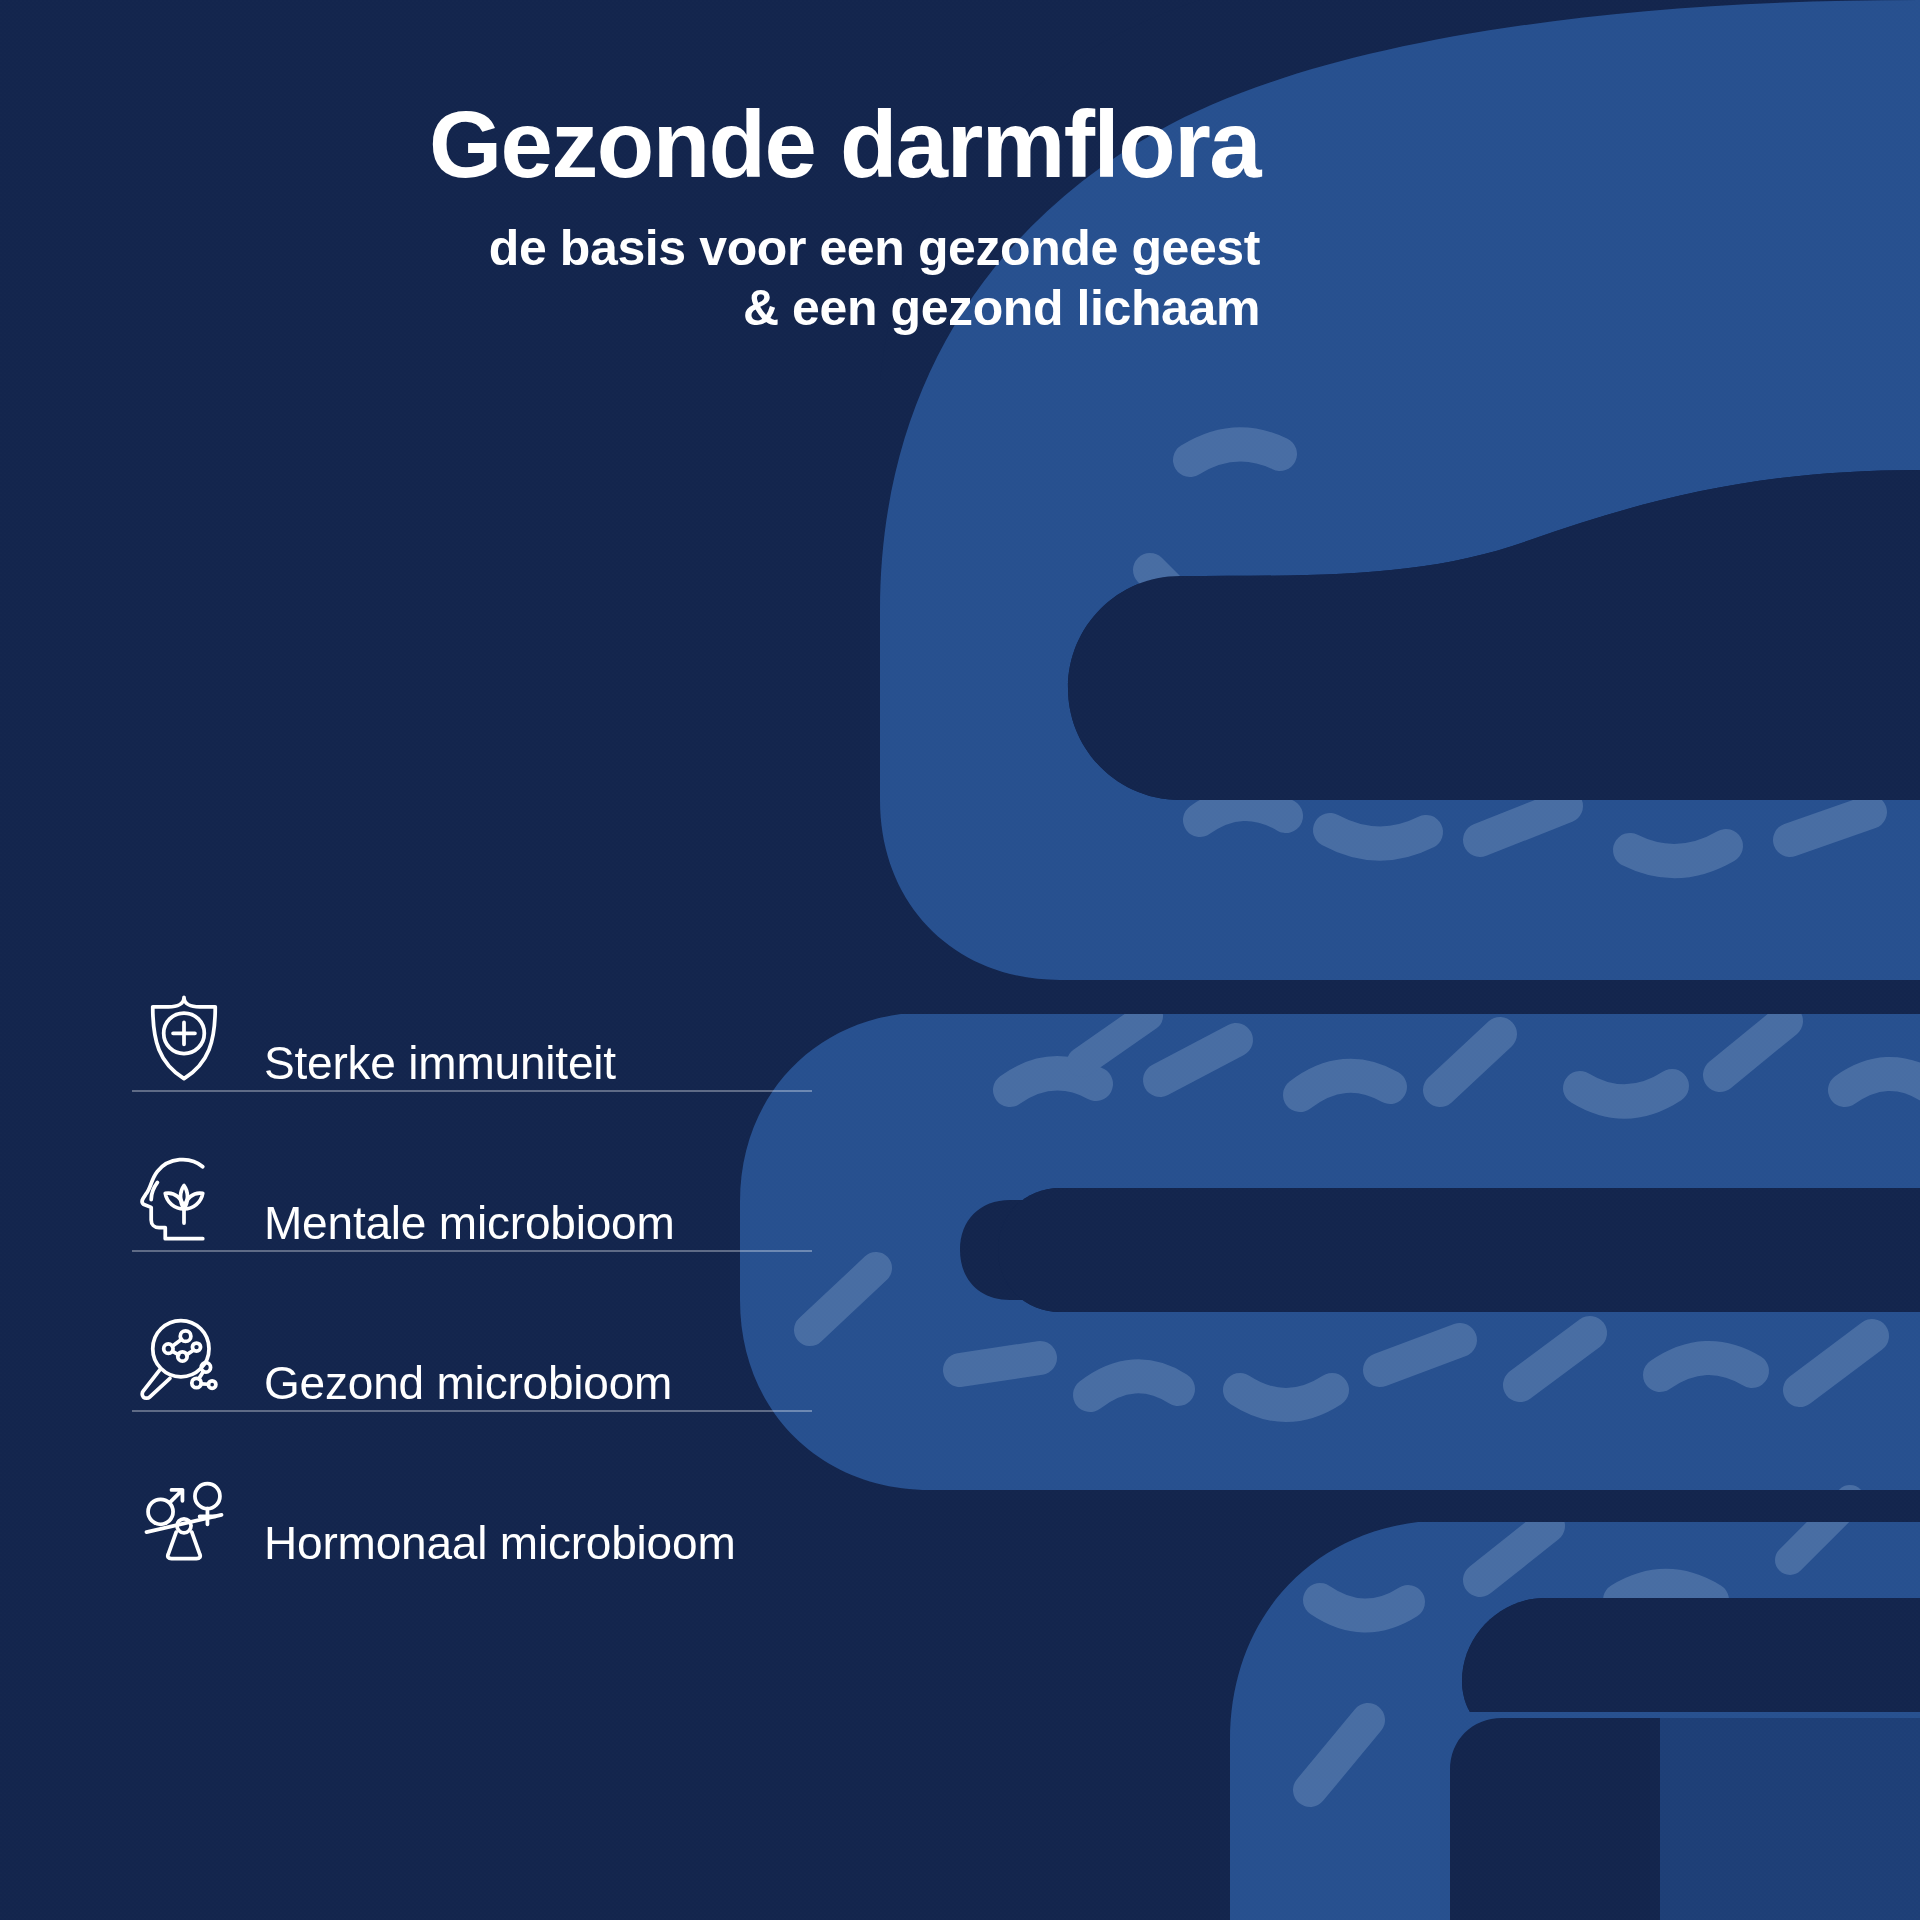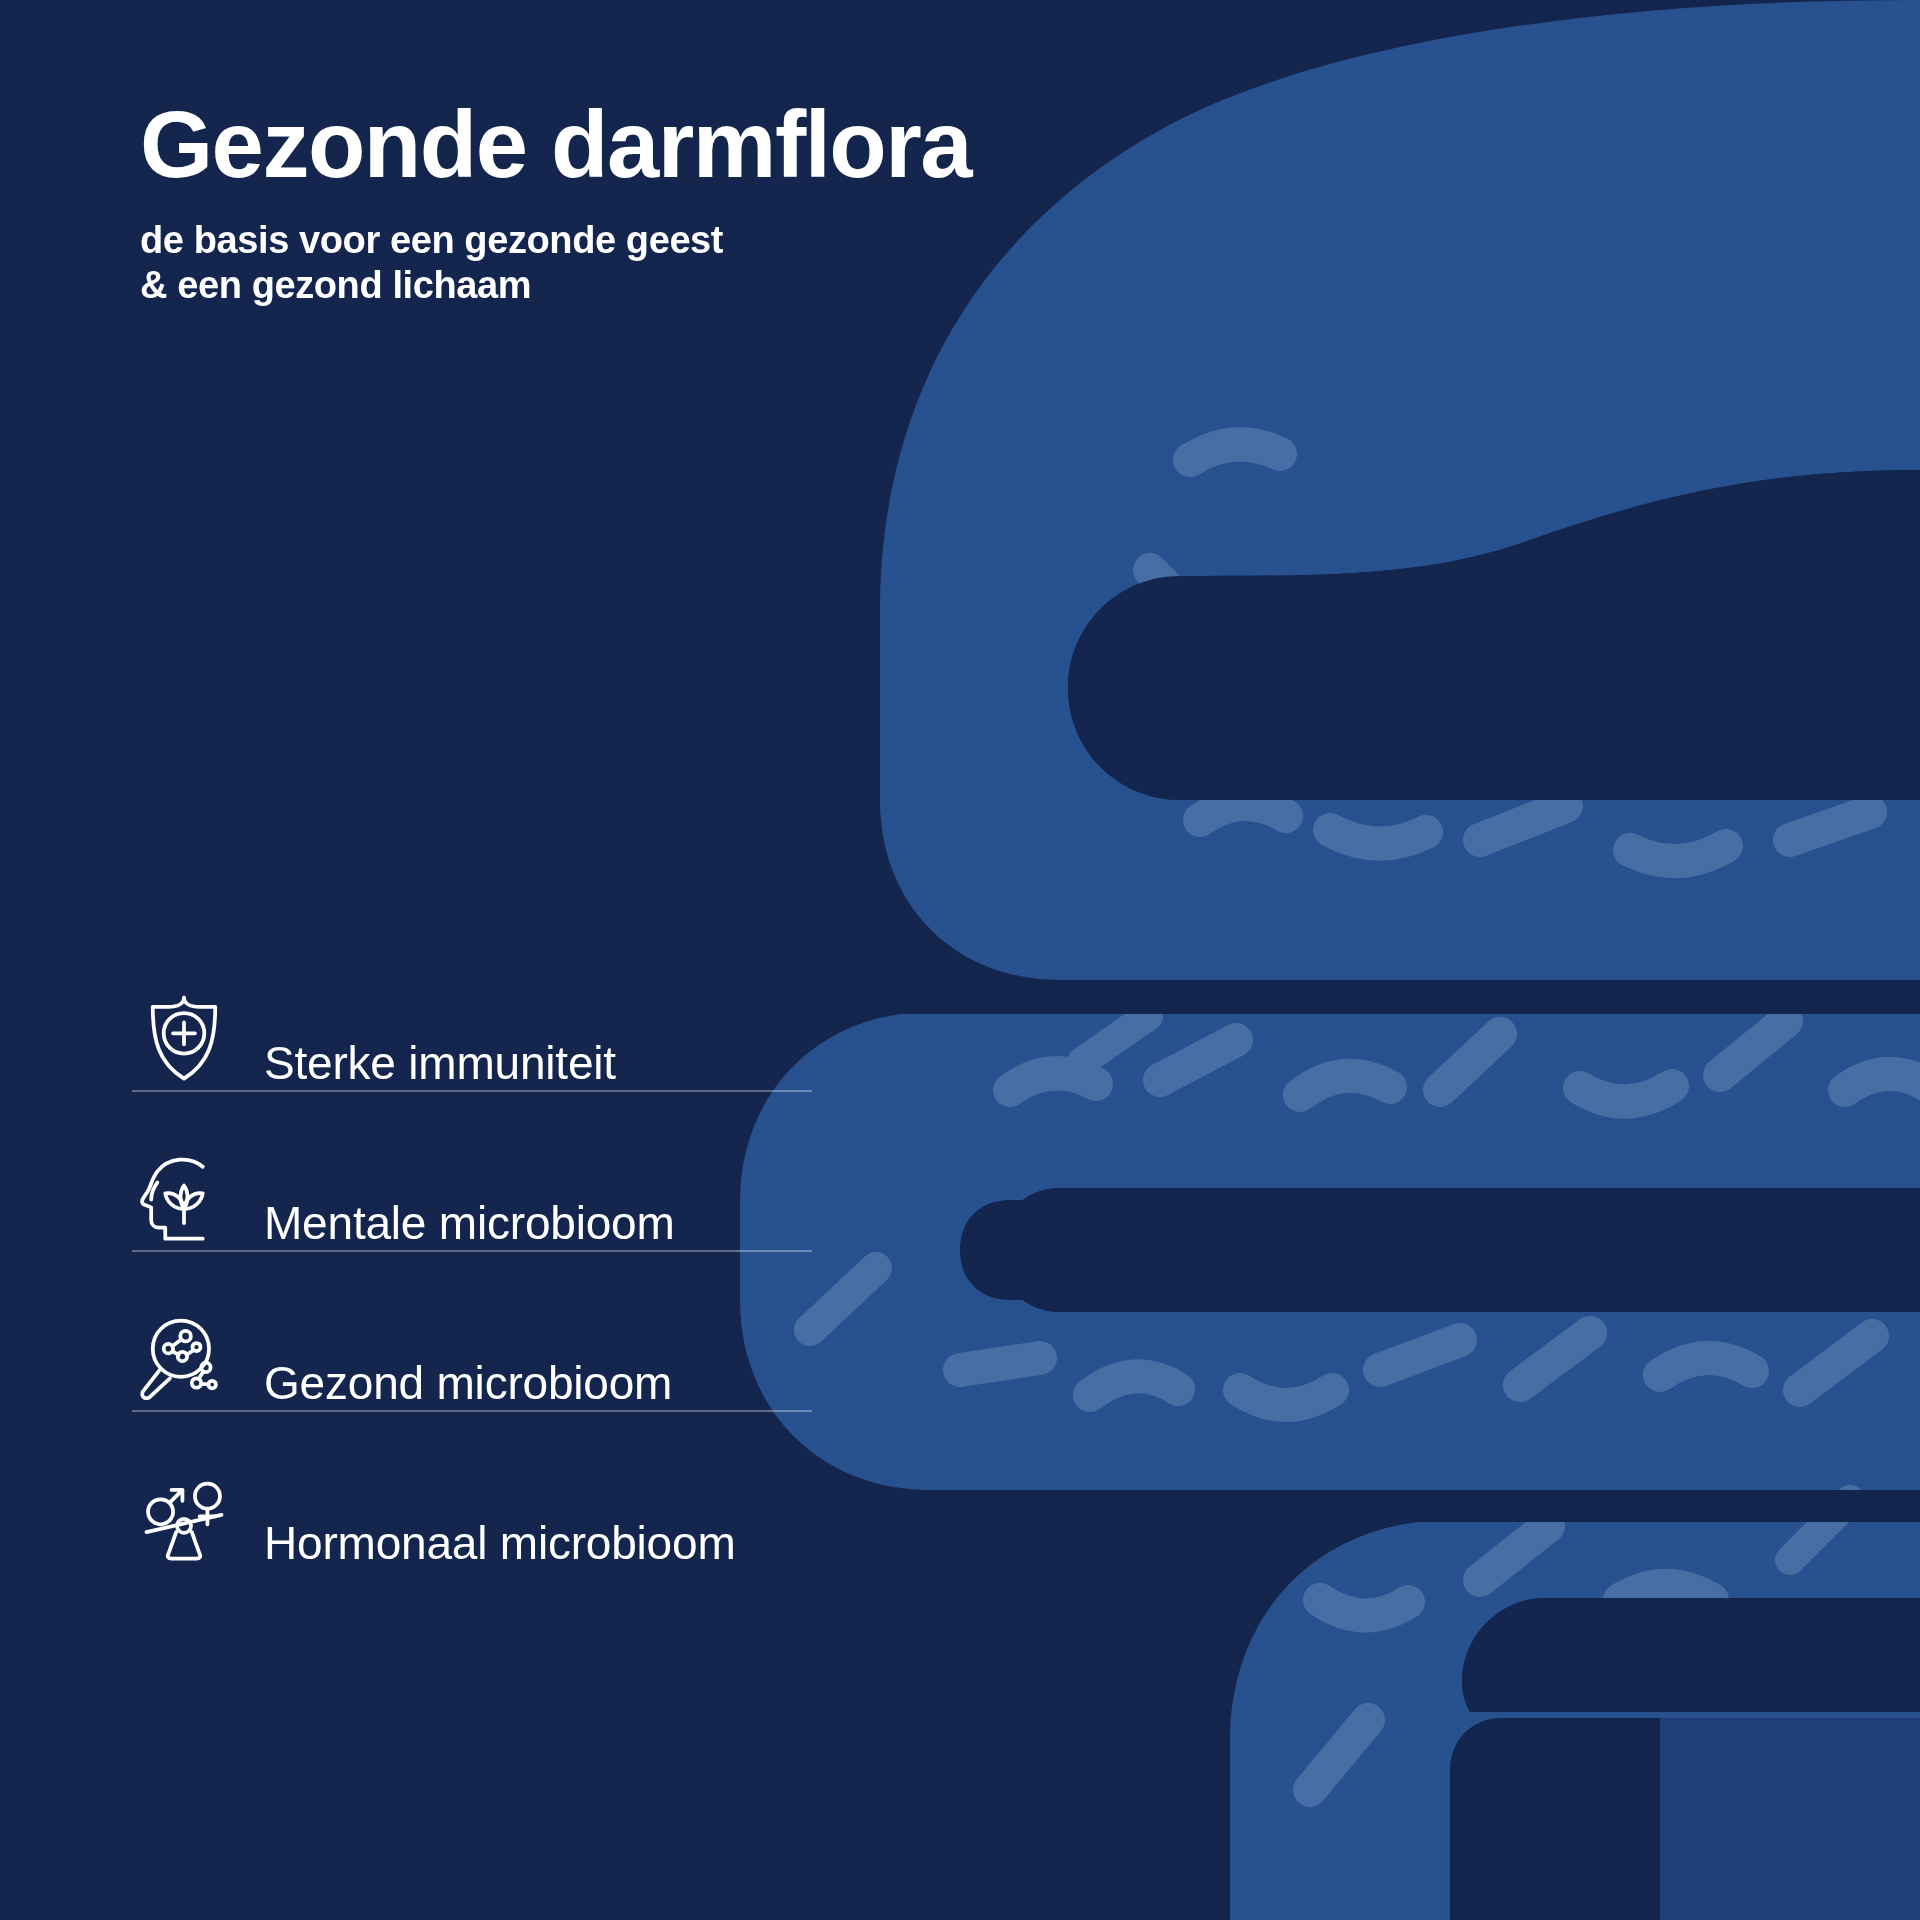--- a/index.html
+++ b/index.html
@@ -22,32 +22,33 @@
     top:0;left:0;
     width:1920px;height:1920px;
     pointer-events:none;
   }
   
   .headline-block{
     position:absolute;
     left:140px;top:96px;
     width:1120px;
     z-index:5;
+    text-align:right;
   }
   .headline{
     margin:0;
     font-size:94px;
     line-height:1.04;
     font-weight:700;
     color:#ffffff;
     letter-spacing:-1.5px;
   }
   .subhead{
     margin:24px 0 0 0;
-    font-size:38px;
+    font-size:50px;
     line-height:1.20;
     font-weight:700;
     color:#ffffff;
     letter-spacing:-0.4px;
     white-space:pre-line;
   }
   
   .feature-list{
     position:absolute;
     left:132px;top:930px;

